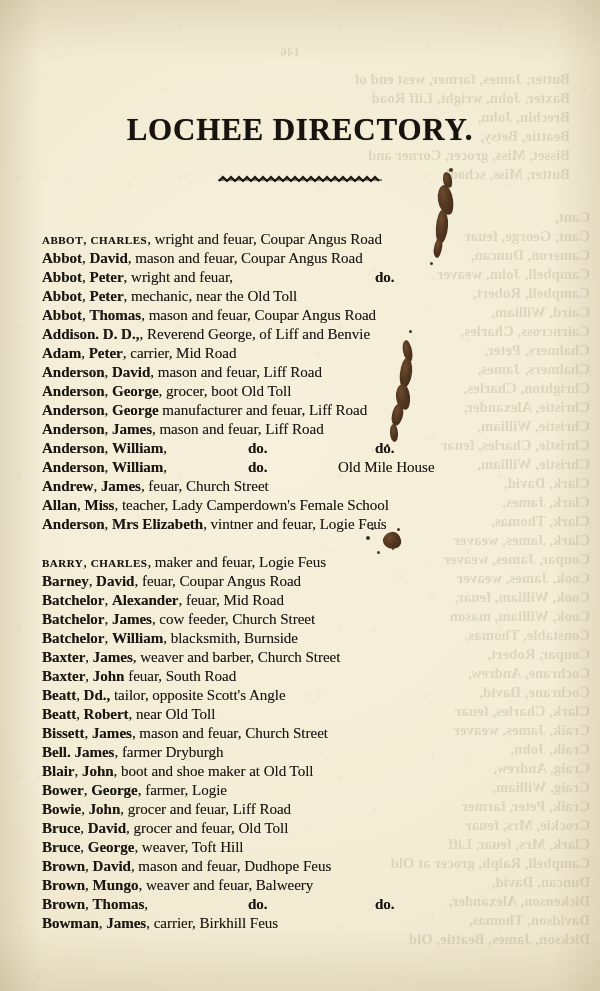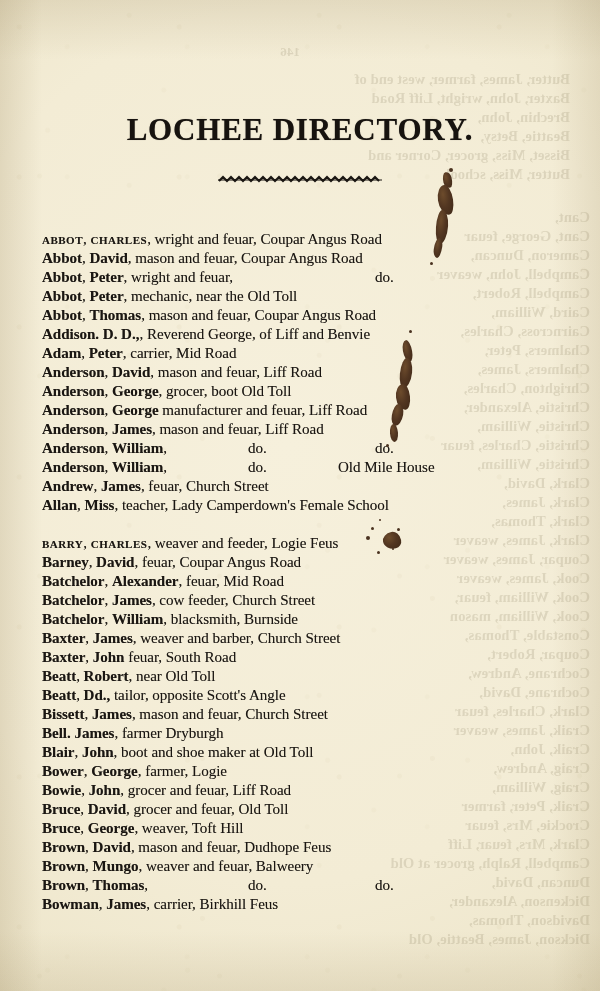--- a/index.html
+++ b/index.html
@@ -127,21 +127,21 @@
     font-variant: small-caps;
     text-transform: lowercase;
     font-weight: 700;
     letter-spacing: .5px;
   }
   .sep { font-weight: 400; }
 
   
   .ditto {
     position: absolute;
-    font-weight: 400;
+    font-weight: 700;
     color: #1a1612;
   }
   .ditto.c1 { left: 206px; }
   .ditto.c2 { left: 333px; }
   .tail-col {
     position: absolute;
     left: 296px;
     font-weight: 400;
   }
 
@@ -245,30 +245,31 @@
       <div class="entry"><span class="surname">Addison.</span> <span class="given">D. D.,</span><span class="sep">, </span><span class="rest">Reverend George, of  Liff and Benvie</span></div>
       <div class="entry"><span class="surname">Adam</span><span class="sep">, </span><span class="given">Peter</span><span class="sep">, </span><span class="rest">carrier, Mid Road</span></div>
       <div class="entry"><span class="surname">Anderson</span><span class="sep">, </span><span class="given">David</span><span class="sep">, </span><span class="rest">mason and feuar, Liff Road</span></div>
       <div class="entry"><span class="surname">Anderson</span><span class="sep">, </span><span class="given">George</span><span class="sep">, </span><span class="rest">grocer, boot Old Toll</span></div>
       <div class="entry"><span class="surname">Anderson</span><span class="sep">, </span><span class="given">George</span><span class="sep"> </span><span class="rest">manufacturer and feuar,  Liff Road</span></div>
       <div class="entry"><span class="surname">Anderson</span><span class="sep">, </span><span class="given">James</span><span class="sep">, </span><span class="rest">mason and feuar, Liff Road</span></div>
       <div class="entry"><span class="surname">Anderson</span><span class="sep">, </span><span class="given">William</span><span class="sep">,</span><span class="ditto c1">do.</span><span class="ditto c2">do.</span></div>
       <div class="entry"><span class="surname">Anderson</span><span class="sep">, </span><span class="given">William</span><span class="sep">,</span><span class="ditto c1">do.</span><span class="tail-col">Old Mile House</span></div>
       <div class="entry"><span class="surname">Andrew</span><span class="sep">, </span><span class="given">James</span><span class="sep">, </span><span class="rest">feuar,  Church Street</span></div>
       <div class="entry"><span class="surname">Allan</span><span class="sep">, </span><span class="given">Miss</span><span class="sep">, </span><span class="rest">teacher, Lady Camperdown's Female School</span></div>
+      <div class="entry"><span class="surname">Anderson</span><span class="sep">, </span><span class="given">Mrs Elizabeth</span><span class="sep">, </span><span class="rest">vintner and feuar, Logie Feus</span></div>
       <div class="section-gap"></div>
-      <div class="entry lead"><span class="surname">Barry</span><span class="sep">, </span><span class="given">Charles</span><span class="sep">, </span><span class="rest">weaver and feeder,  Logie Feus</span></div>
+      <div class="entry lead"><span class="surname">Barry</span><span class="sep">, </span><span class="given">Charles</span><span class="sep">, </span><span class="rest">maker and feuar,  Logie Feus</span></div>
       <div class="entry"><span class="surname">Barney</span><span class="sep">, </span><span class="given">David</span><span class="sep">, </span><span class="rest">feuar, Coupar Angus Road</span></div>
       <div class="entry"><span class="surname">Batchelor</span><span class="sep">, </span><span class="given">Alexander</span><span class="sep">, </span><span class="rest">feuar, Mid Road</span></div>
       <div class="entry"><span class="surname">Batchelor</span><span class="sep">, </span><span class="given">James</span><span class="sep">, </span><span class="rest">cow feeder, Church Street</span></div>
       <div class="entry"><span class="surname">Batchelor</span><span class="sep">, </span><span class="given">William</span><span class="sep">, </span><span class="rest">blacksmith, Burnside</span></div>
       <div class="entry"><span class="surname">Baxter</span><span class="sep">, </span><span class="given">James</span><span class="sep">, </span><span class="rest">weaver and barber, Church Street</span></div>
       <div class="entry"><span class="surname">Baxter</span><span class="sep">, </span><span class="given">John</span><span class="sep"> </span><span class="rest">feuar, South Road</span></div>
+      <div class="entry"><span class="surname">Beatt</span><span class="sep">, </span><span class="given">Dd.,</span><span class="sep"> </span><span class="rest">tailor, opposite Scott's Angle</span></div>
       <div class="entry"><span class="surname">Beatt</span><span class="sep">, </span><span class="given">Robert</span><span class="sep">, </span><span class="rest">near  Old Toll</span></div>
-      <div class="entry"><span class="surname">Beatt</span><span class="sep">, </span><span class="given">Dd.,</span><span class="sep"> </span><span class="rest">tailor, opposite Scott's Angle</span></div>
       <div class="entry"><span class="surname">Bissett</span><span class="sep">, </span><span class="given">James</span><span class="sep">, </span><span class="rest">mason and feuar,  Church Street</span></div>
       <div class="entry"><span class="surname">Bell.</span> <span class="given">James</span><span class="sep">, </span><span class="rest">farmer Dryburgh</span></div>
       <div class="entry"><span class="surname">Blair</span><span class="sep">, </span><span class="given">John</span><span class="sep">, </span><span class="rest">boot and shoe maker at Old Toll</span></div>
       <div class="entry"><span class="surname">Bower</span><span class="sep">, </span><span class="given">George</span><span class="sep">, </span><span class="rest">farmer, Logie</span></div>
       <div class="entry"><span class="surname">Bowie</span><span class="sep">, </span><span class="given">John</span><span class="sep">, </span><span class="rest">grocer and feuar, Liff Road</span></div>
       <div class="entry"><span class="surname">Bruce</span><span class="sep">, </span><span class="given">David</span><span class="sep">, </span><span class="rest">grocer and feuar,  Old Toll</span></div>
       <div class="entry"><span class="surname">Bruce</span><span class="sep">, </span><span class="given">George</span><span class="sep">, </span><span class="rest">weaver, Toft Hill</span></div>
       <div class="entry"><span class="surname">Brown</span><span class="sep">, </span><span class="given">David</span><span class="sep">, </span><span class="rest">mason and feuar, Dudhope Feus</span></div>
       <div class="entry"><span class="surname">Brown</span><span class="sep">, </span><span class="given">Mungo</span><span class="sep">, </span><span class="rest">weaver and feuar, Balweery</span></div>
       <div class="entry"><span class="surname">Brown</span><span class="sep">, </span><span class="given">Thomas</span><span class="sep">,</span><span class="ditto c1">do.</span><span class="ditto c2">do.</span></div>

